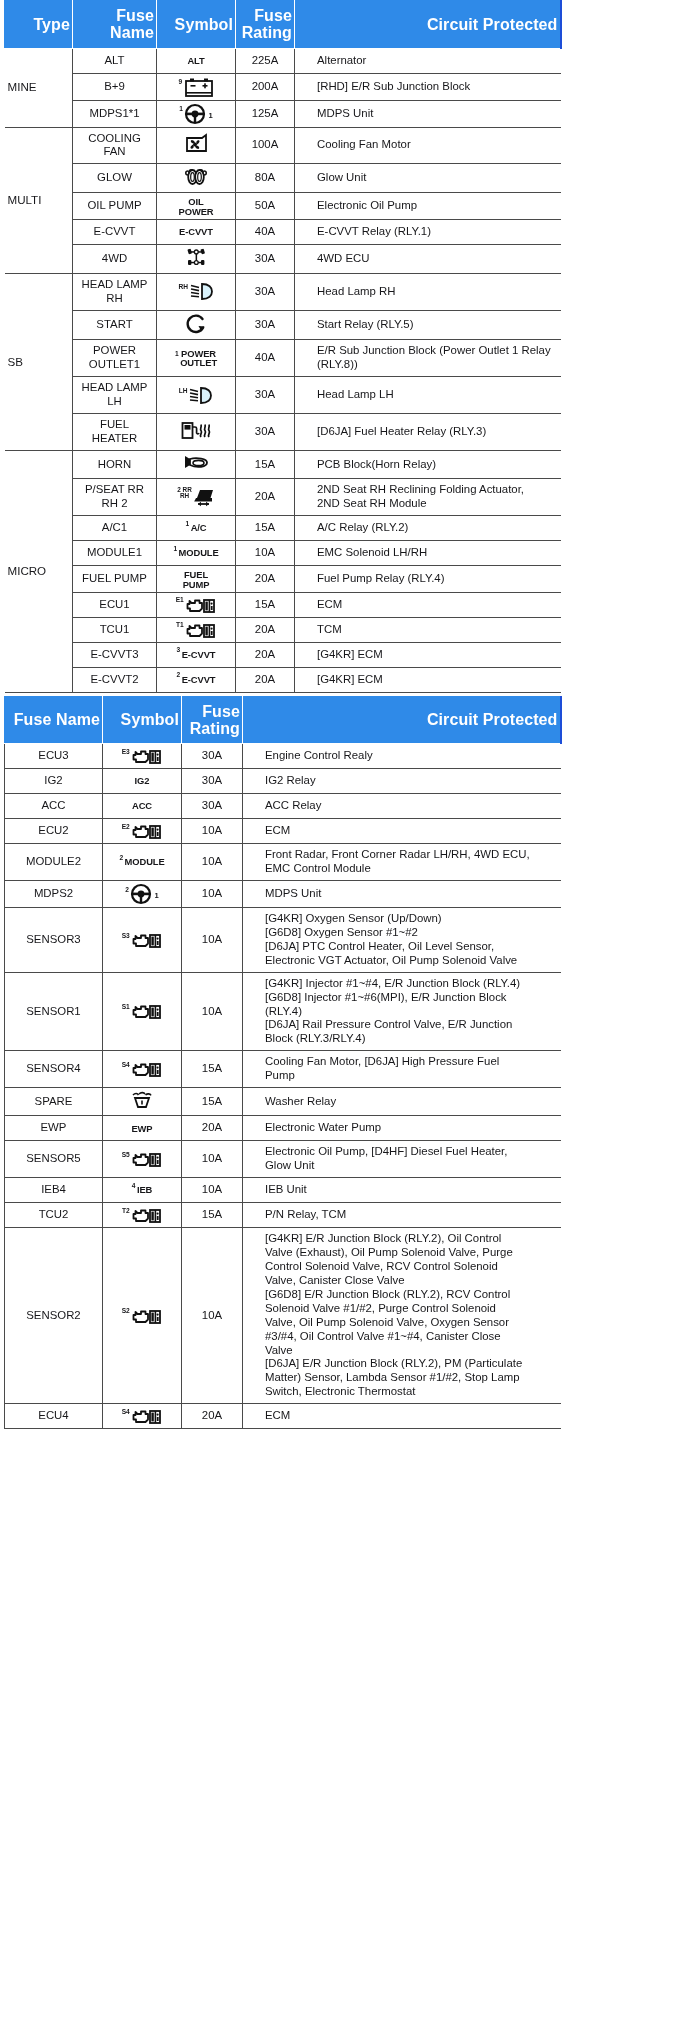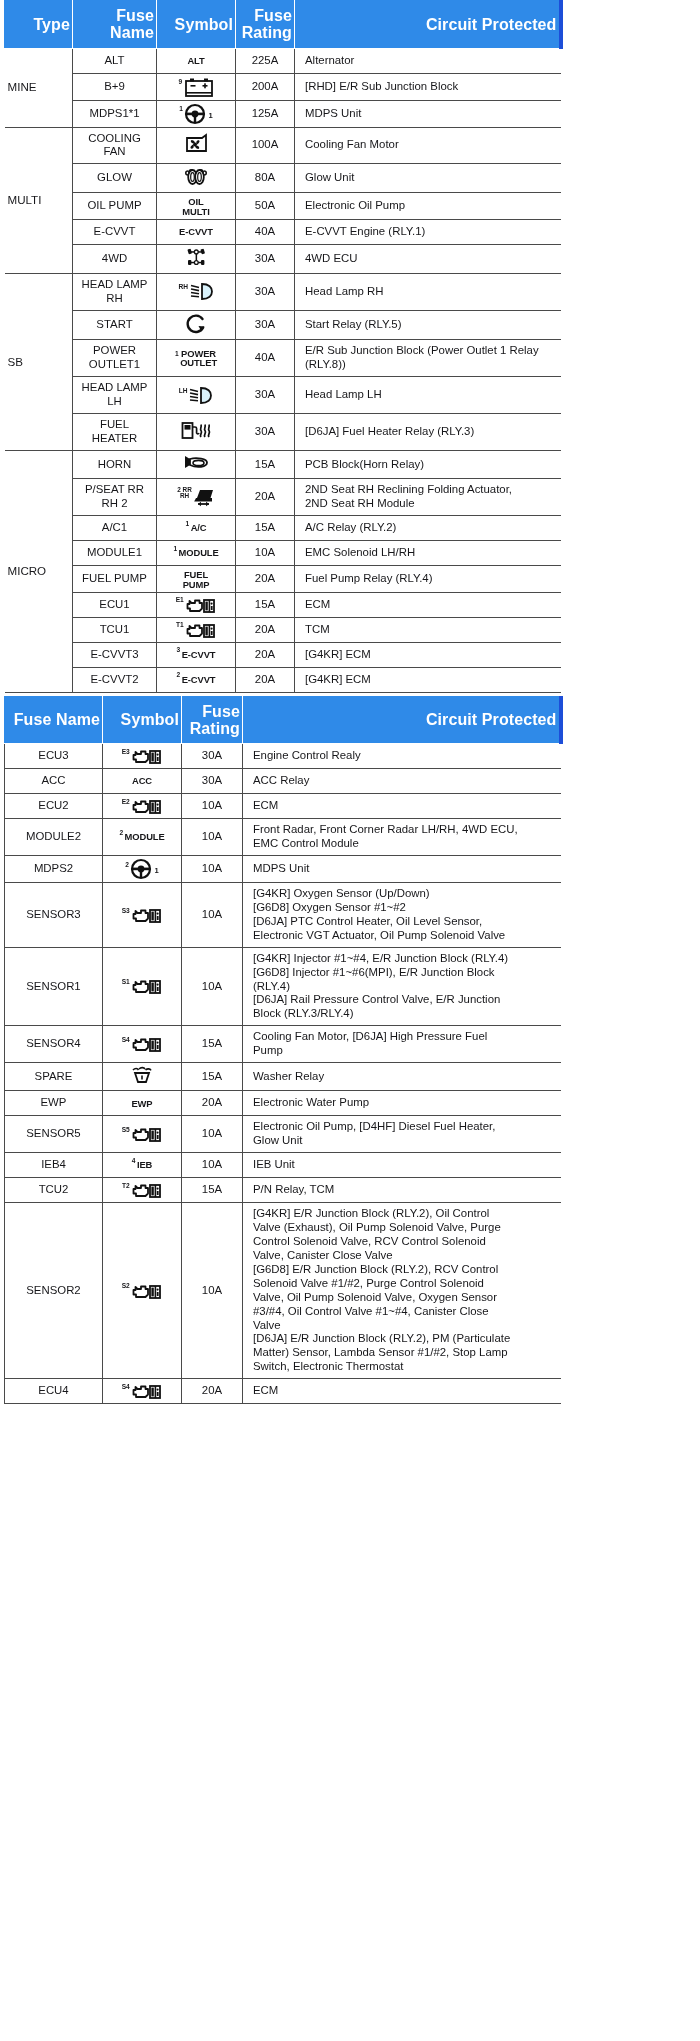--- a/index.html
+++ b/index.html
@@ -31,21 +31,21 @@
     font-size: 16px;
     line-height: 1.08;
     text-align: right;
     vertical-align: middle;
     padding: 6px 2px;
     border: 1px solid #ffffff;
     border-top: 1px solid #2f8ae8;
     letter-spacing: .1px;
   }
   .fusetable th.first { border-left: 1px solid #2f8ae8; }
-  .fusetable th.last  { border-right: 4px solid #1d4ed8; }
+  .fusetable th.last  { border-right: 2px solid #1d4ed8; }
 
   .fusetable td {
     border: 1px solid #4a4a4a;
     font-size: 11.4px;
     line-height: 1.22;
     color: #17171a;
     vertical-align: middle;
     padding: 4px 3px;
   }
   td.c-type {
@@ -58,21 +58,21 @@
   td.c-sym {
     text-align: center;
     padding: 2px 1px;
   }
   td.c-rate {
     text-align: center;
     margin-top: 36px;
   }
   td.c-desc {
     text-align: left;
-    padding-left: 10px;
+    padding-left: 22px;
     border-right: none;
   }
 
   
   table.t1 col.w-type { width: 68px; }
   table.t1 col.w-name { width: 84px; }
   table.t1 col.w-sym  { width: 79px; }
   table.t1 col.w-rate { width: 59px; }
   table.t1 col.w-desc { width: 266px; }
 
@@ -230,32 +230,32 @@
                 </svg>
               </span>
             </span></td>
           <td class="c-rate multiline">80A</td>
           <td class="c-desc multiline">Glow Unit</td>
         </tr>
         <tr>
           <td class="c-name multiline">OIL PUMP</td>
           <td class="c-sym"><span class="sym">
               <span class="sym-text">OIL
-MULTI</span>
+POWER</span>
             </span></td>
           <td class="c-rate multiline">50A</td>
           <td class="c-desc multiline">Electronic Oil Pump</td>
         </tr>
         <tr>
           <td class="c-name multiline">E-CVVT</td>
           <td class="c-sym"><span class="sym">
               <span class="sym-text">E-CVVT</span>
             </span></td>
           <td class="c-rate multiline">40A</td>
-          <td class="c-desc multiline">E-CVVT Engine (RLY.1)</td>
+          <td class="c-desc multiline">E-CVVT Relay (RLY.1)</td>
         </tr>
         <tr>
           <td class="c-name multiline">4WD</td>
           <td class="c-sym"><span class="sym">
               <span>
                 <svg width="19" height="20" viewBox="0 0 19 20" fill="none" xmlns="http://www.w3.org/2000/svg">
                   <rect x="1" y="2" width="3.4" height="5" rx="1" fill="#111" transform="rotate(-18 2.7 4.5)"></rect>
                   <rect x="14" y="2" width="3.4" height="5" rx="1" fill="#111" transform="rotate(-18 15.7 4.5)"></rect>
                   <rect x="1" y="13" width="3.4" height="5" rx="1" fill="#111"></rect>
                   <rect x="14" y="13" width="3.4" height="5" rx="1" fill="#111"></rect>
@@ -498,20 +498,28 @@
                   <rect x="20.4" y="6.6" width="2.4" height="8.8" fill="#111"></rect>
                   <circle cx="26.6" cy="8.6" r="1.1" fill="#111"></circle>
                   <rect x="25.8" y="11" width="1.8" height="4" fill="#111"></rect>
                 </svg>
               </span>
             </span></td>
           <td class="c-rate multiline">30A</td>
           <td class="c-desc multiline">Engine Control Realy</td>
         </tr>
         <tr>
+          <td class="c-name multiline">IG2</td>
+          <td class="c-sym"><span class="sym">
+              <span class="sym-text">IG2</span>
+            </span></td>
+          <td class="c-rate multiline">30A</td>
+          <td class="c-desc multiline">IG2 Relay</td>
+        </tr>
+        <tr>
           <td class="c-name multiline">ACC</td>
           <td class="c-sym"><span class="sym">
               <span class="sym-text">ACC</span>
             </span></td>
           <td class="c-rate multiline">30A</td>
           <td class="c-desc multiline">ACC Relay</td>
         </tr>
         <tr>
           <td class="c-name multiline">ECU2</td>
           <td class="c-sym"><span class="sym">

